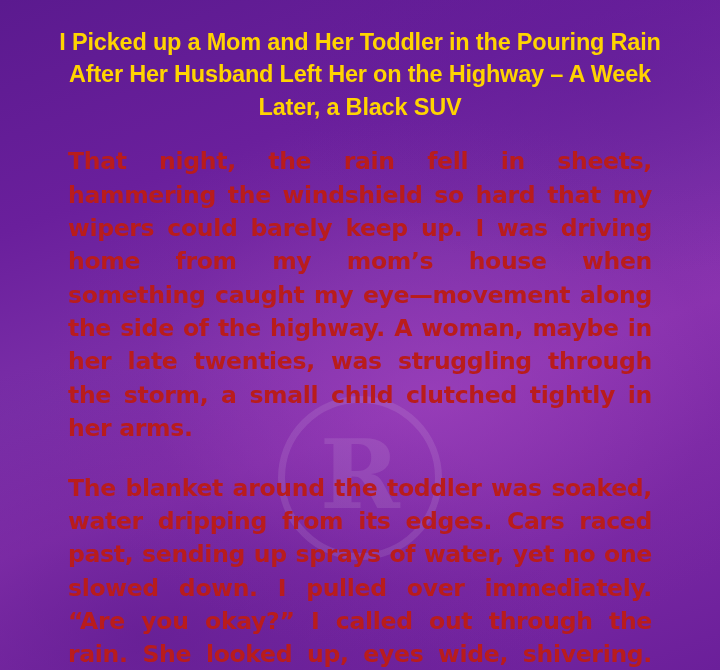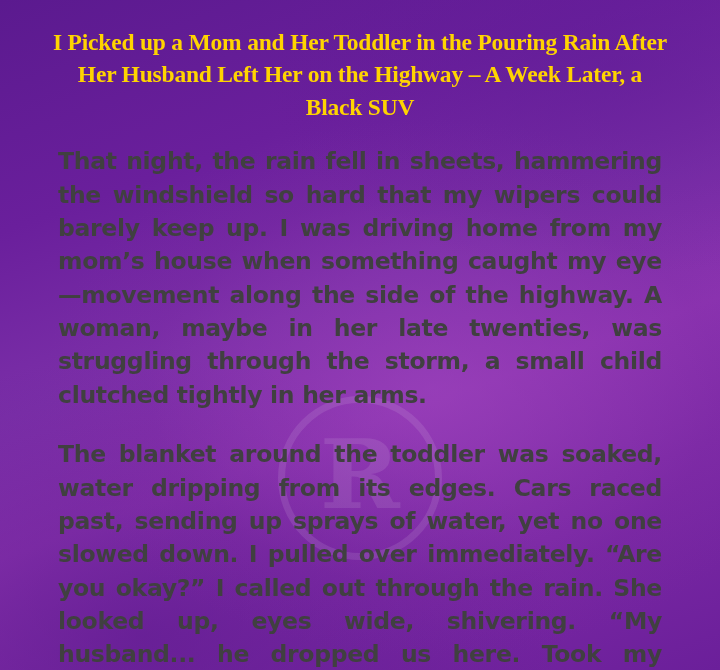--- a/index.html
+++ b/index.html
@@ -46,37 +46,37 @@
     margin-top: -6px;
   }
   .page {
     position: relative;
     z-index: 2;
     padding: 26px 50px 0 50px;
     box-sizing: border-box;
   }
   .headline {
     color: #ffd400;
-    font-family: Liberation Serif, serif;
+    font-family: Liberation Sans, sans-serif;
     font-weight: bold;
     font-size: 23.5px;
     line-height: 1.38;
     text-align: center;
     margin: 0 0 22px 0;
     letter-spacing: -0.2px;
   }
   .body-text {
-    color: #404040;
+    color: #b91c1c;
     font-family: "DejaVu Sans", sans-serif;
     font-weight: bold;
     font-size: 23.5px;
     line-height: 1.42;
     text-align: justify;
     text-justify: inter-word;
-    margin: 8px;
+    margin: 18px;
     letter-spacing: -0.3px;
   }
   .body-text + .body-text {
     margin-top: 26px;
   }
 </style>
 </head>
 <body>
 
 <div class="bg-wash"></div>

